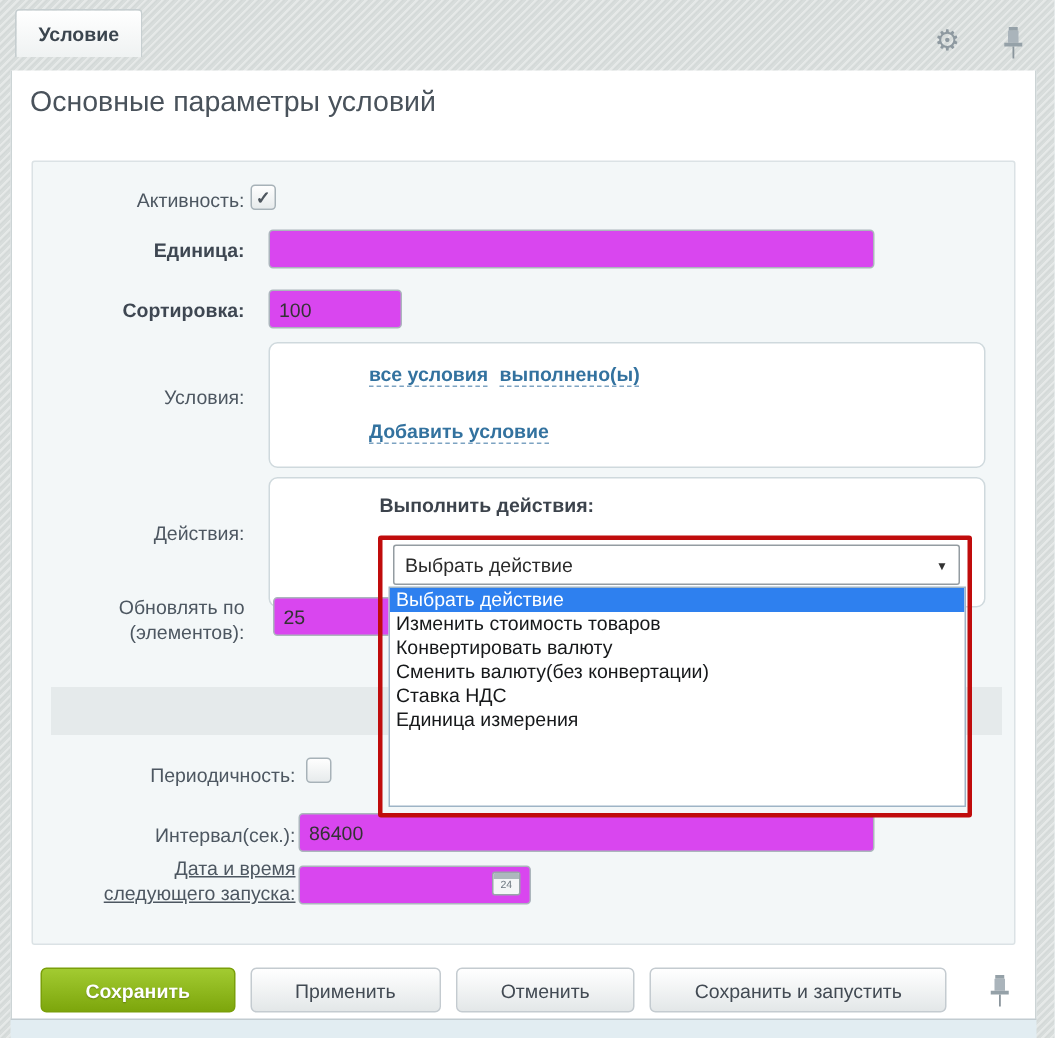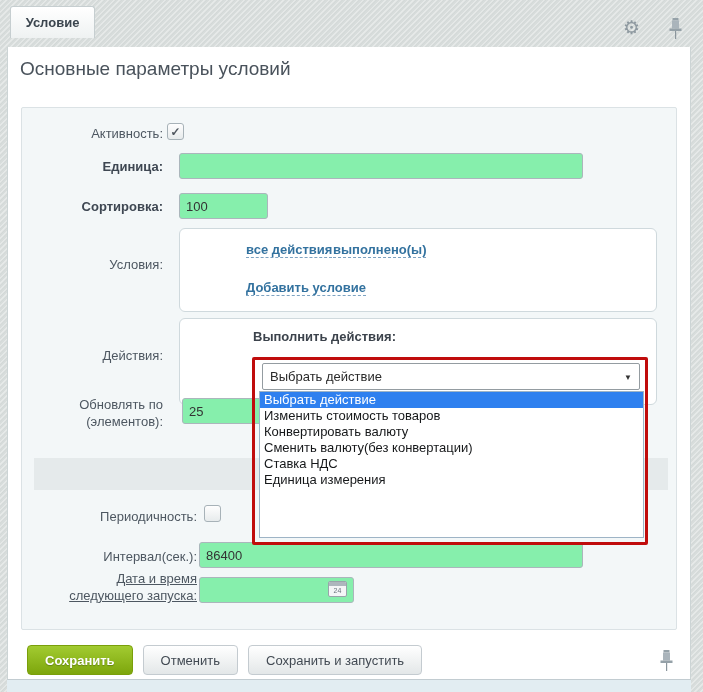--- a/index.html
+++ b/index.html
@@ -54,21 +54,21 @@
     position:absolute; width:17px; height:17px; z-index:2; cursor:pointer;
     border:1px solid #a7b2b8; border-radius:3px;
     background:linear-gradient(#fefefe,#e7ebec);
     display:flex; align-items:center; justify-content:center;
     font-size:12px; font-weight:bold; color:#4e565e;
   }
   .cb-activity { left:167px; top:123px; }
   .cb-periodicity { left:204px; top:505px; }
   .ipt {
     position:absolute; height:16px; z-index:2;
-    border:1px solid #abb6bc; border-radius:3px; background:#86efac;
+    border:1px solid #abb6bc; border-radius:3px; background:#d946ef;
     font-family:"Liberation Sans",sans-serif; font-size:13px; color:#333; padding:12px 6px;
   }
   .ipt-name    { left:179px; top:153px; width:404px; }
   .ipt-sort    { left:179px; top:193px; width:89px; }
   .ipt-update  { left:182px; top:398px; width:88px; }
   .ipt-interval{ left:199px; top:542px; width:384px; }
   .ipt-nextrun { left:199px; top:577px; width:155px; }
   .cal {
     position:absolute; left:328px; top:581px; width:19px; height:16px; z-index:3; cursor:pointer;
     border:1px solid #99a4aa; border-radius:2px; background:#f4f6f7;
@@ -101,21 +101,21 @@
   }
   .opt { height:16px; line-height:16px; padding:0 4px; font-size:13px; color:#16181a; white-space:nowrap; cursor:pointer; }
   .opt.selected { background:#2e80ef; color:#fff; }
   .redbox {
     position:absolute; left:252px; top:357px; width:396px; height:188px; z-index:6;
     border:3px solid #c00c0c; border-radius:2px; pointer-events:none;
   }
   
   .footer { position:absolute; left:27px; top:645px; display:flex; gap:10px; z-index:2; }
   .btn {
-    height:30px; padding:0 17px; border-radius:4px; font-size:13px;
+    height:30px; padding:0 29px; border-radius:4px; font-size:13px;
     display:flex; align-items:center; cursor:pointer; white-space:nowrap;
     font-family:"Liberation Sans",sans-serif;
   }
   .btn-primary {
     background:linear-gradient(#a2cb31,#7da60c); border:1px solid #7a9f0a;
     color:#fff; font-weight:bold; text-shadow:0 1px 1px rgba(0,0,0,0.25);
   }
   .btn-sec {
     background:linear-gradient(#ffffff,#e3e7e8); border:1px solid #c4cbd0; color:#424a53;
   }
@@ -148,21 +148,21 @@
 </div>
 
 <div class="lbl bold lbl-name">Единица:</div>
 <input class="ipt ipt-name" value="" style="">
 
 <div class="lbl bold lbl-sort">Сортировка:</div>
 <input class="ipt ipt-sort" value="100" style="">
 
 <div class="lbl lbl-conditions">Условия:</div>
 <div class="wbox box-conditions"></div>
-<span class="dlink link-all">все действия</span>
+<span class="dlink link-all">все условия</span>
 <span class="dlink link-done">выполнено(ы)</span>
 <span class="dlink link-add">Добавить условие</span>
 
 <div class="lbl lbl-actions">Действия:</div>
 <div class="wbox box-actions"></div>
 <div class="actions-heading">Выполнить действия:</div>
 <div class="select">
   <span>Выбрать действие</span>
   <span class="arr">▼</span>
 </div>
@@ -187,20 +187,21 @@
 
 <div class="lbl lbl-nextrun">Дата и время следующего запуска:</div>
 <input class="ipt ipt-nextrun" value="" style="">
 <div class="cal">
   <div class="cal-top"></div>
   <span class="cal-day">24</span>
 </div>
 
 <div class="footer">
   <button class="btn btn-primary">Сохранить</button>
+  <button class="btn btn-sec">Применить</button>
   <button class="btn btn-sec">Отменить</button>
   <button class="btn btn-sec">Сохранить и запустить</button>
 </div>
 <svg class="pin pin-bottom" width="13" height="22" viewBox="0 0 13 22">
   <rect x="3.5" y="0" width="6" height="2.5" fill="#95a1a8"></rect>
   <rect x="3" y="2.5" width="7" height="8" fill="#aab4bb"></rect>
   <rect x="0.5" y="10.5" width="12" height="2.5" fill="#95a1a8"></rect>
   <rect x="6" y="13" width="1.2" height="8" fill="#8a959c"></rect>
 </svg>
 

